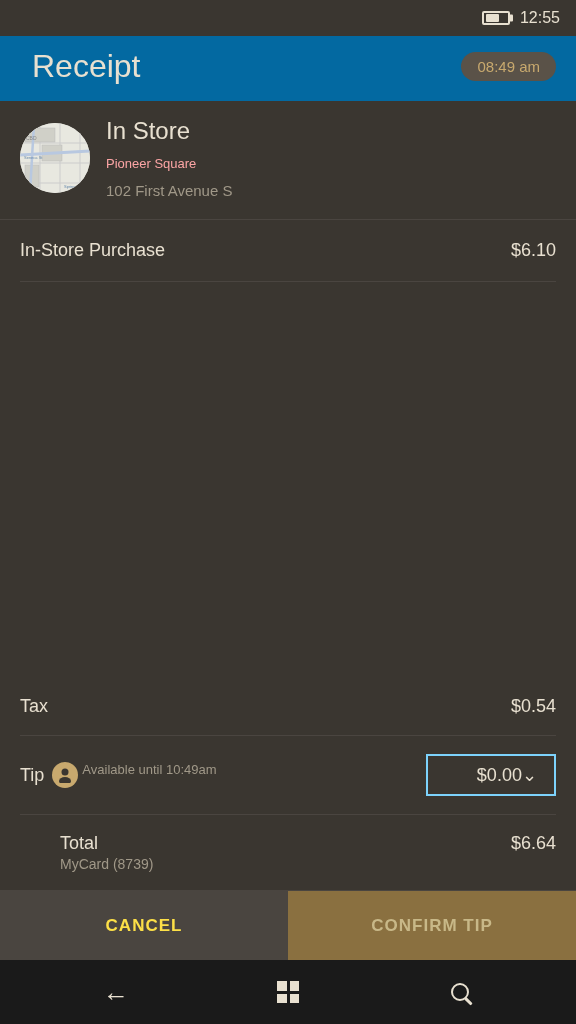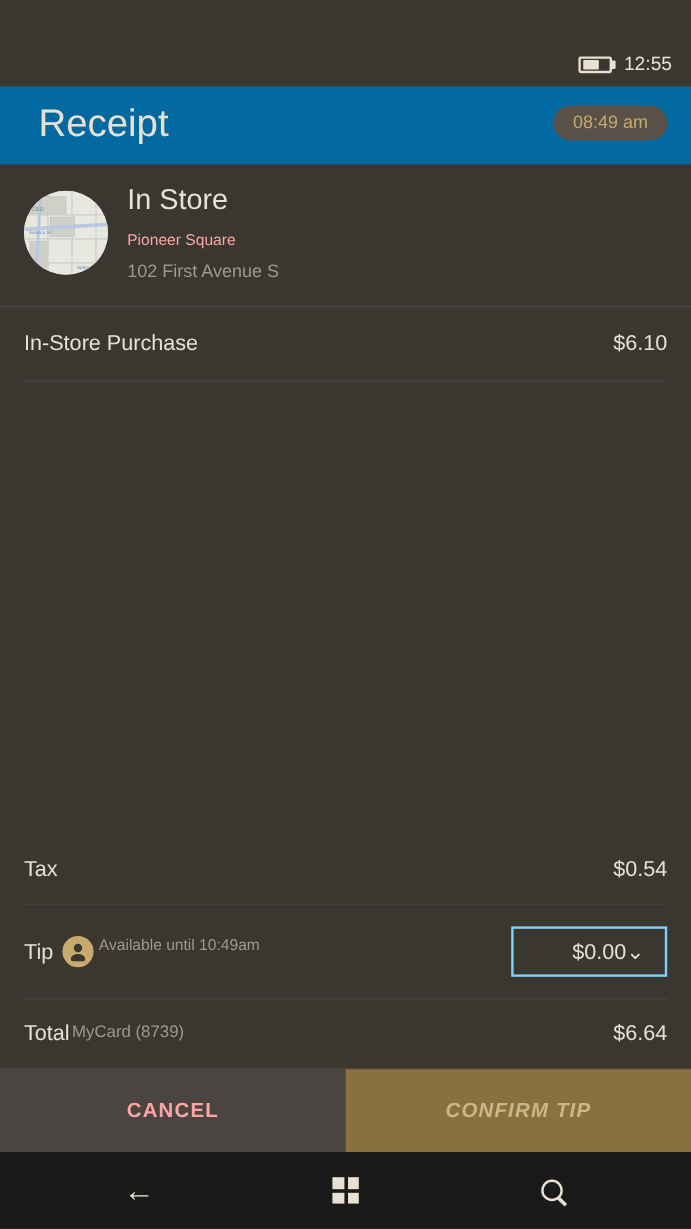--- a/index.html
+++ b/index.html
@@ -18,21 +18,20 @@
 
     
     .status-bar {
       display: flex;
       justify-content: flex-end;
       align-items: center;
       padding: 8px 16px;
       gap: 10px;
       height: 36px;
       background-color: #3a3630;
-      margin-top: 36px;
     }
 
     .battery-icon {
       width: 28px;
       height: 14px;
       border: 2px solid #e8e0d0;
       border-radius: 2px;
       position: relative;
       display: inline-block;
     }
@@ -243,21 +242,23 @@
     
     .total-row {
       display: flex;
       justify-content: space-between;
       align-items: flex-start;
       padding: 18px 0;
     }
 
     .total-left {
       display: flex;
+      flex-direction: column;
       gap: 2px;
+      margin-left: 40px;
     }
 
     .total-label {
       font-size: 18px;
       color: #e8e0d0;
     }
 
     .card-info {
       font-size: 14px;
       color: #a09888;
@@ -271,40 +272,39 @@
     
     .button-row {
       display: flex;
       height: 70px;
       border-top: 1px solid #4a4540;
     }
 
     .cancel-btn {
       flex: 1;
       background-color: #4a4540;
-      color: #fca5a5;
+      color: #fde047;
       border: none;
       font-size: 17px;
       font-weight: 600;
       letter-spacing: 1px;
       cursor: pointer;
       text-transform: uppercase;
     }
 
     .confirm-btn {
       flex: 1;
       background-color: #8a7040;
       color: #c8b888;
       border: none;
       font-size: 17px;
       font-weight: 600;
       letter-spacing: 1px;
       cursor: pointer;
       text-transform: uppercase;
-      font-style: italic;
     }
 
     
     .nav-bar {
       height: 64px;
       background-color: #1a1a1a;
       display: flex;
       justify-content: space-around;
       align-items: center;
       padding: 0 30px;

